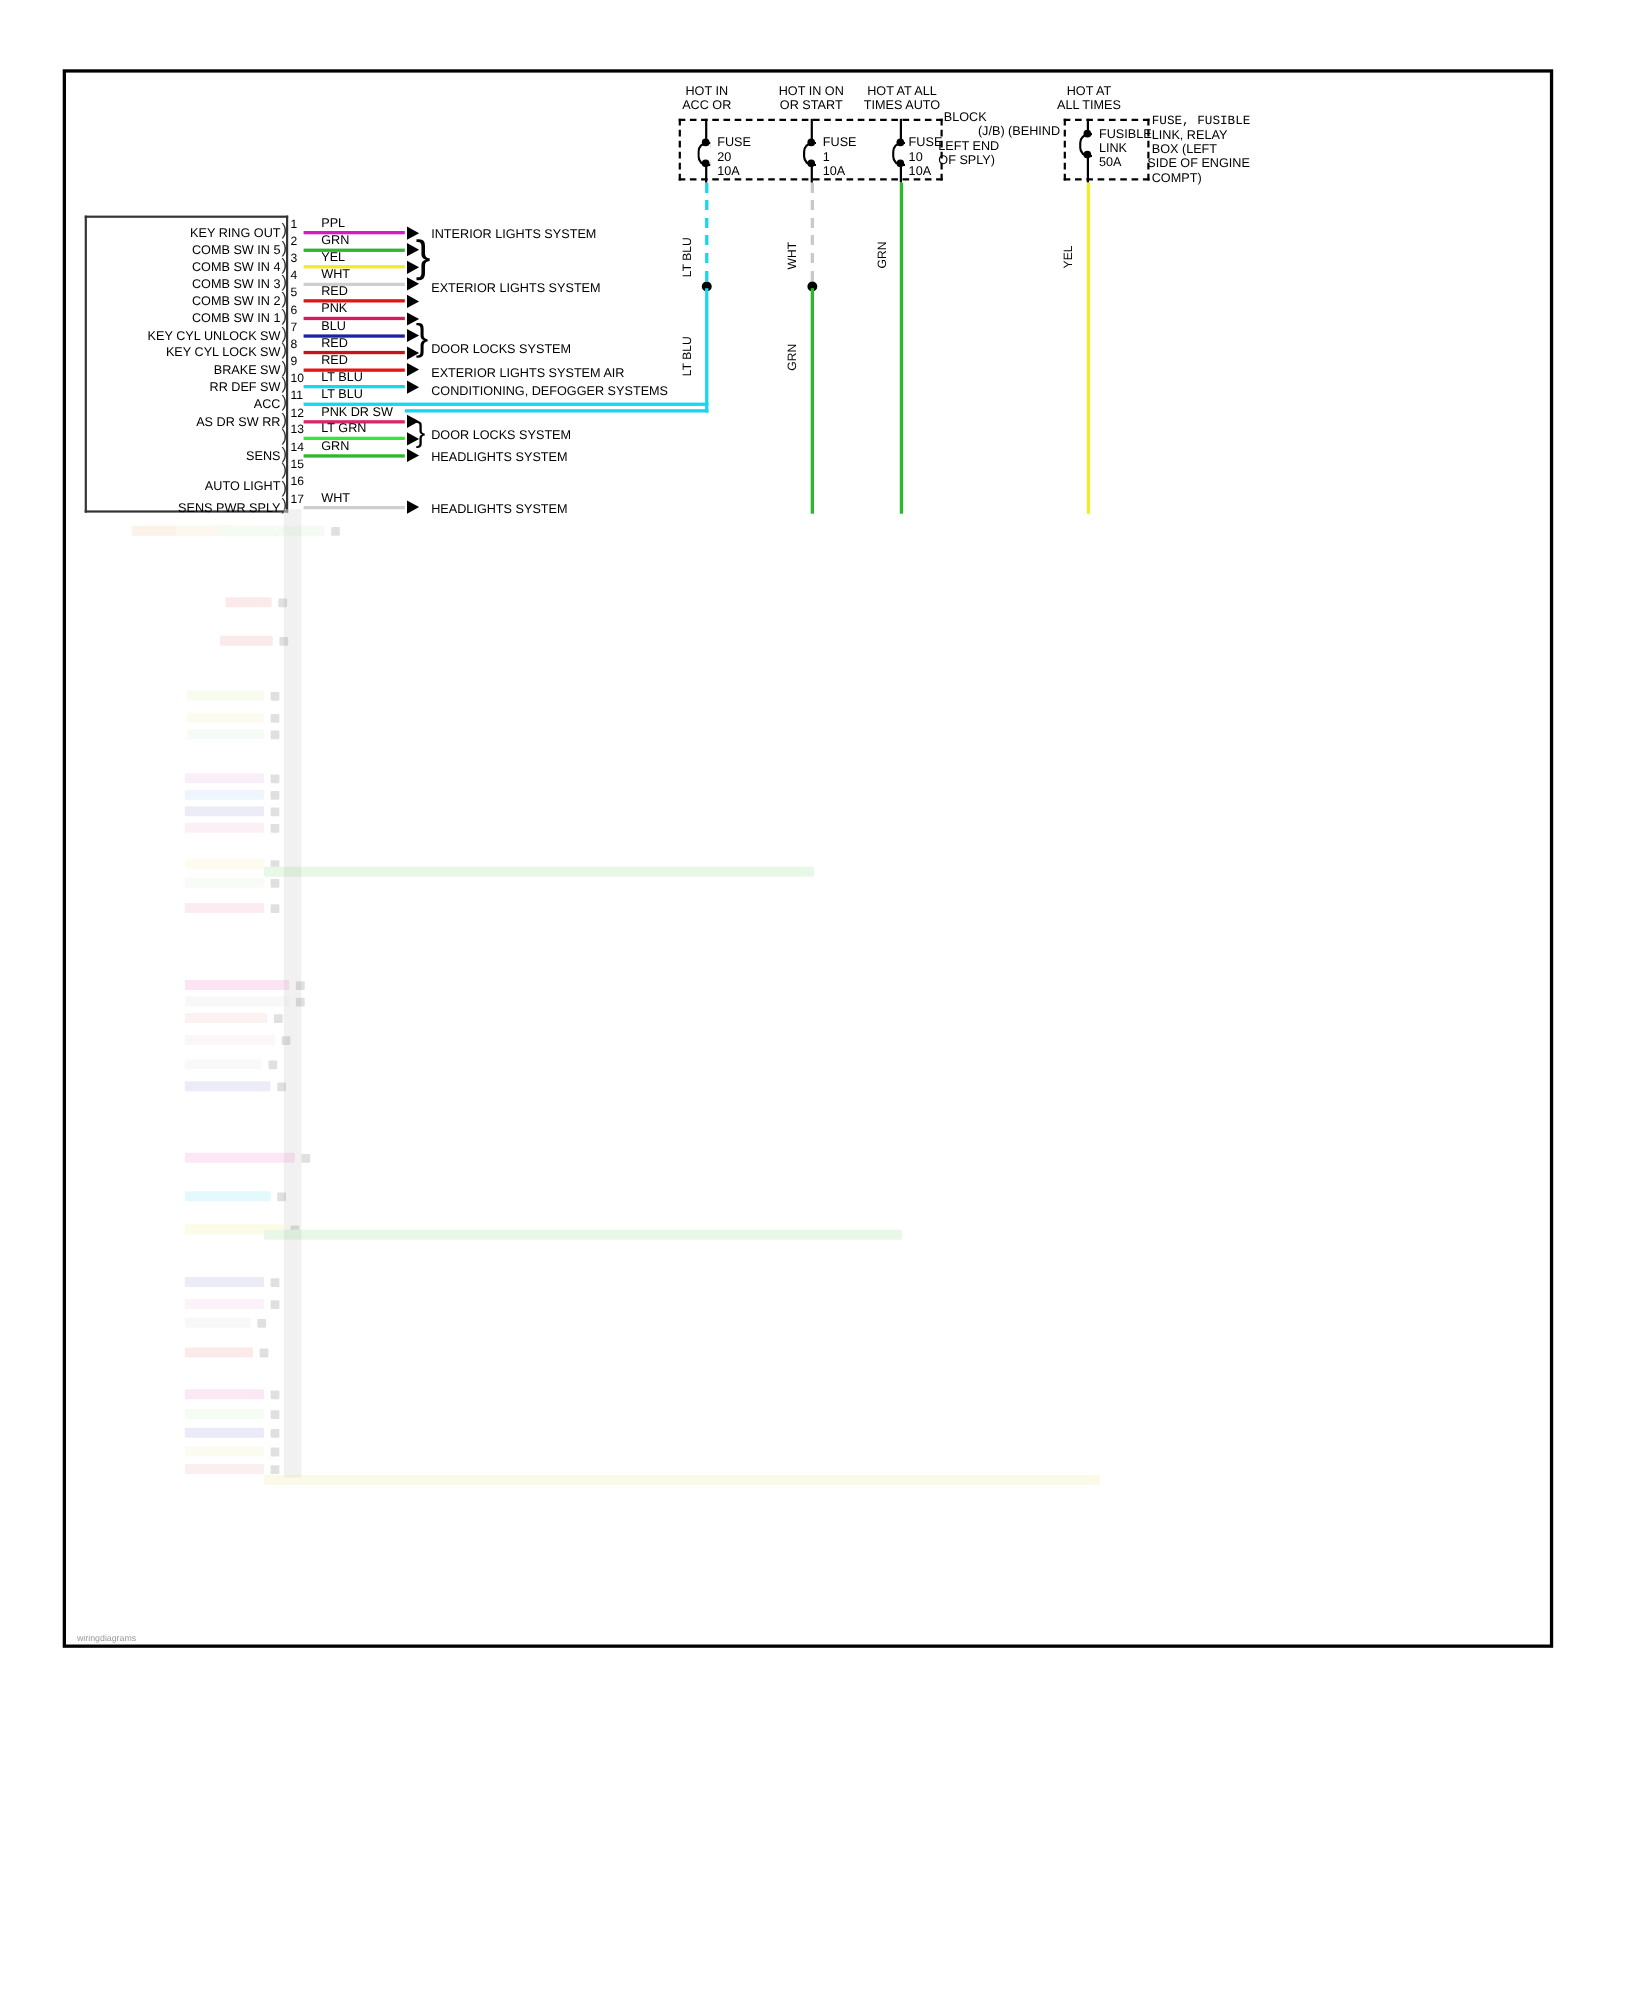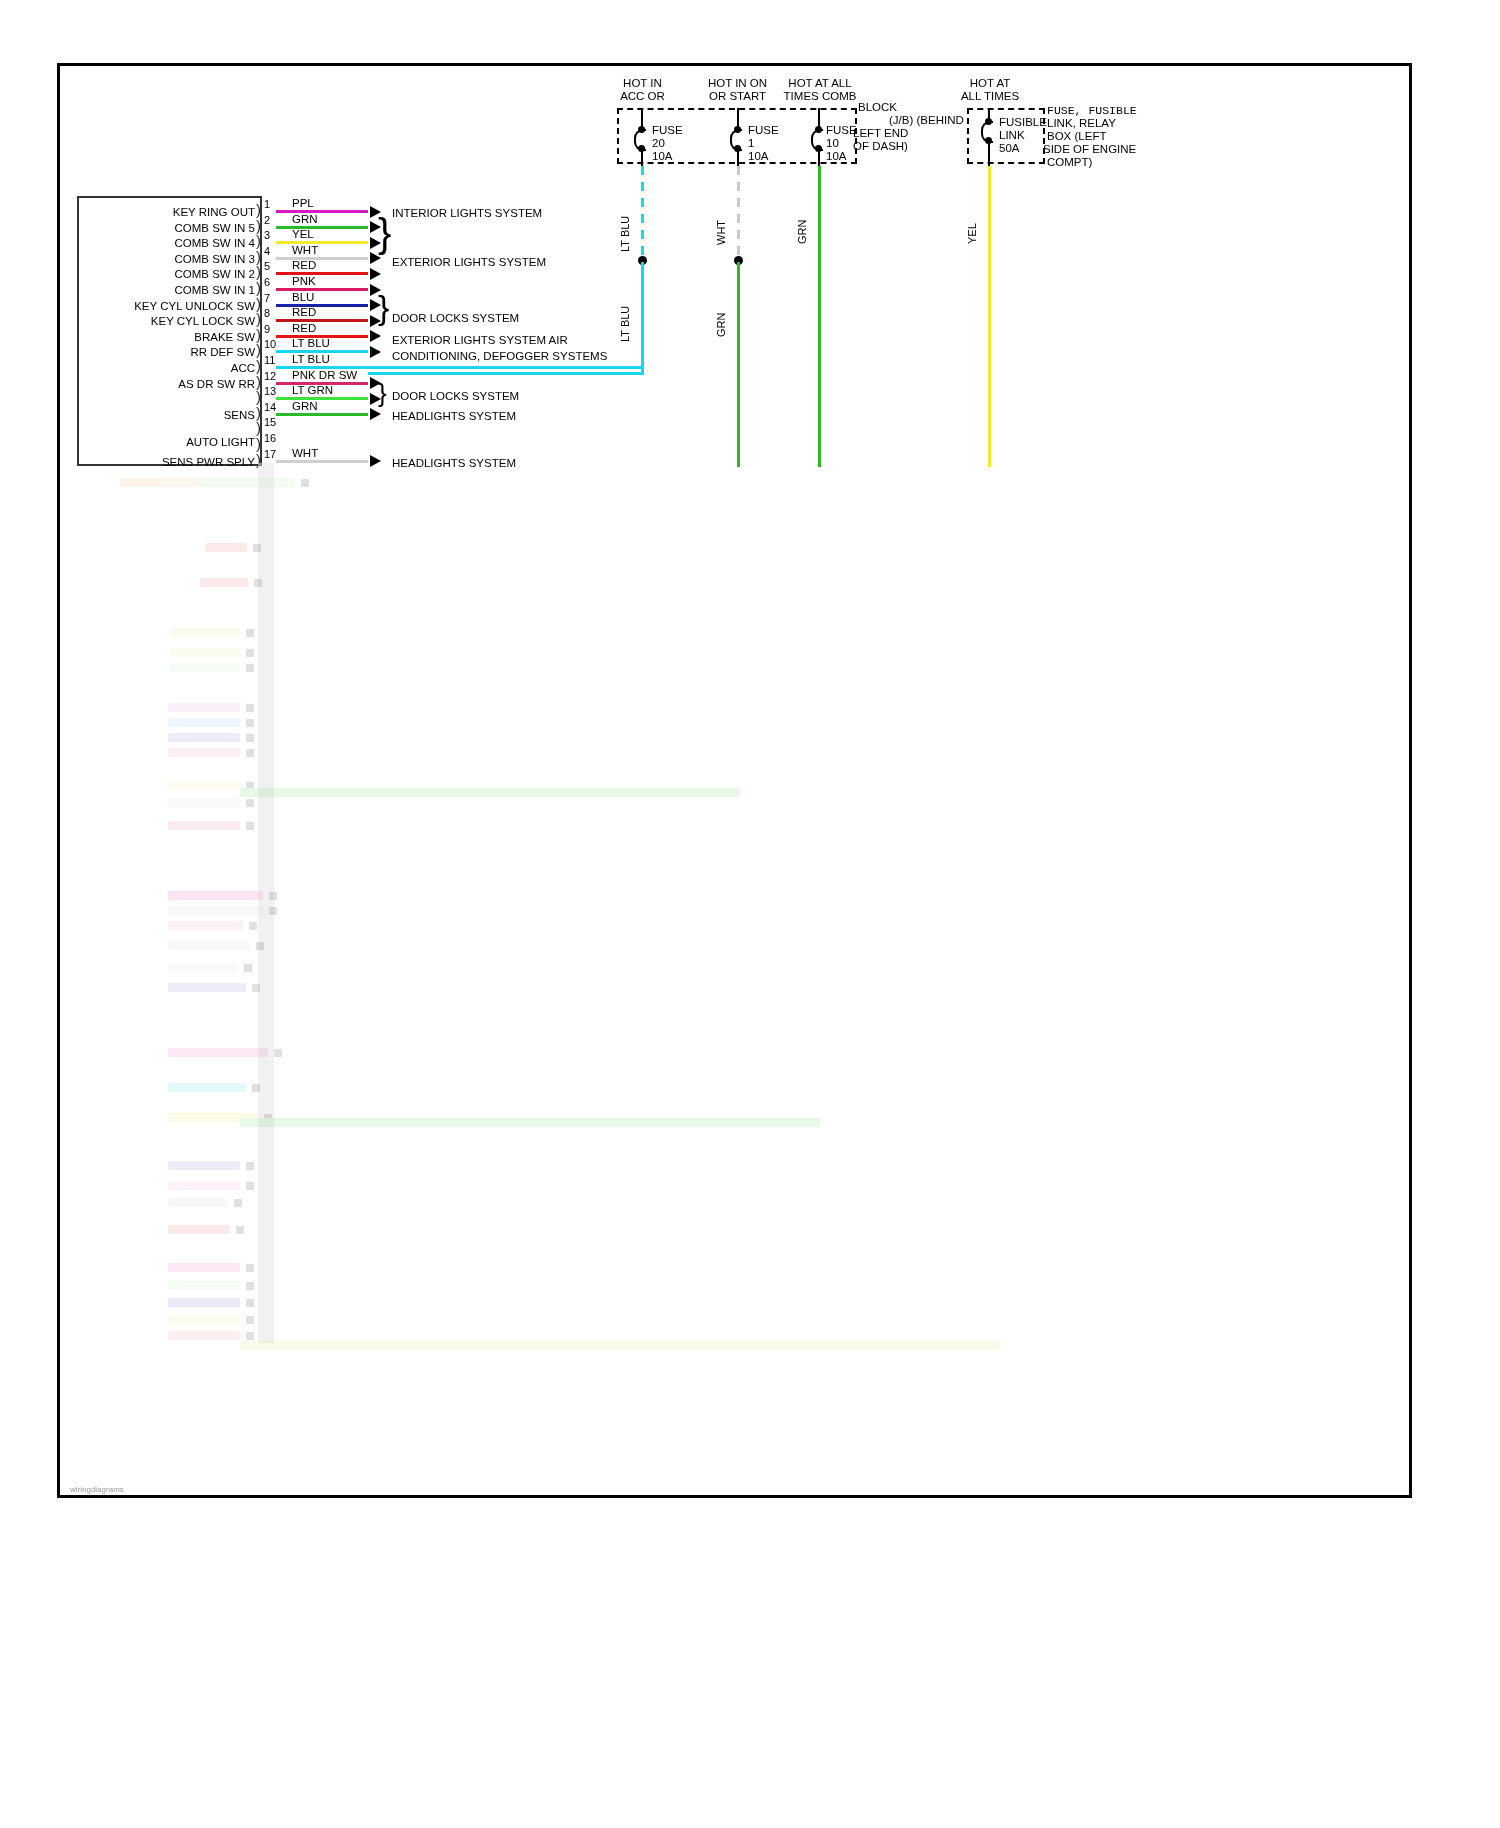--- a/index.html
+++ b/index.html
@@ -164,35 +164,35 @@
 <div class="fuse-dot" style="left:734px;top:126px;"></div>
 <div class="fuse-coil" style="left:730px;top:129px;"></div>
 <div class="fuse-dot" style="left:734px;top:145px;"></div>
 <div class="fuse-stem" style="left:737px;top:149px;height:17px;"></div>
 <div class="fuse-txt" style="left:748px;top:124px;">FUSE</div>
 <div class="fuse-txt" style="left:748px;top:137px;">1</div>
 <div class="fuse-txt" style="left:748px;top:150px;">10A</div>
 
 <div class="hot-label" style="left:770px;top:77px;width:100px;">
   <span>HOT AT ALL</span><br>
-  <span>TIMES COMB</span>
+  <span>TIMES AUTO</span>
 </div>
 <div class="fuse-stem" style="left:818px;top:108px;height:22px;"></div>
 <div class="fuse-dot" style="left:815px;top:126px;"></div>
 <div class="fuse-coil" style="left:811px;top:129px;"></div>
 <div class="fuse-dot" style="left:815px;top:145px;"></div>
 <div class="fuse-stem" style="left:818px;top:149px;height:17px;"></div>
 <div class="fuse-txt" style="left:826px;top:124px;">FUSE</div>
 <div class="fuse-txt" style="left:826px;top:137px;">10</div>
 <div class="fuse-txt" style="left:826px;top:150px;">10A</div>
 
 <div class="block-txt" style="left:858px;top:101px;">BLOCK</div>
 <div class="block-txt" style="left:853px;top:114px;margin-left:36px;">(J/B) (BEHIND</div>
 <div class="block-txt" style="left:853px;top:127px;">LEFT END</div>
-<div class="block-txt" style="left:853px;top:140px;">OF DASH)</div>
+<div class="block-txt" style="left:853px;top:140px;">OF SPLY)</div>
 
 <div class="hot-label" style="left:945px;top:77px;width:90px;">
   <span>HOT AT</span><br>
   <span>ALL TIMES</span>
 </div>
 <div class="fuse-stem" style="left:988px;top:108px;height:14px;"></div>
 <div class="fuse-dot" style="left:985px;top:118px;"></div>
 <div class="fuse-coil" style="left:981px;top:121px;"></div>
 <div class="fuse-dot" style="left:985px;top:137px;"></div>
 <div class="fuse-stem" style="left:988px;top:141px;height:25px;"></div>

